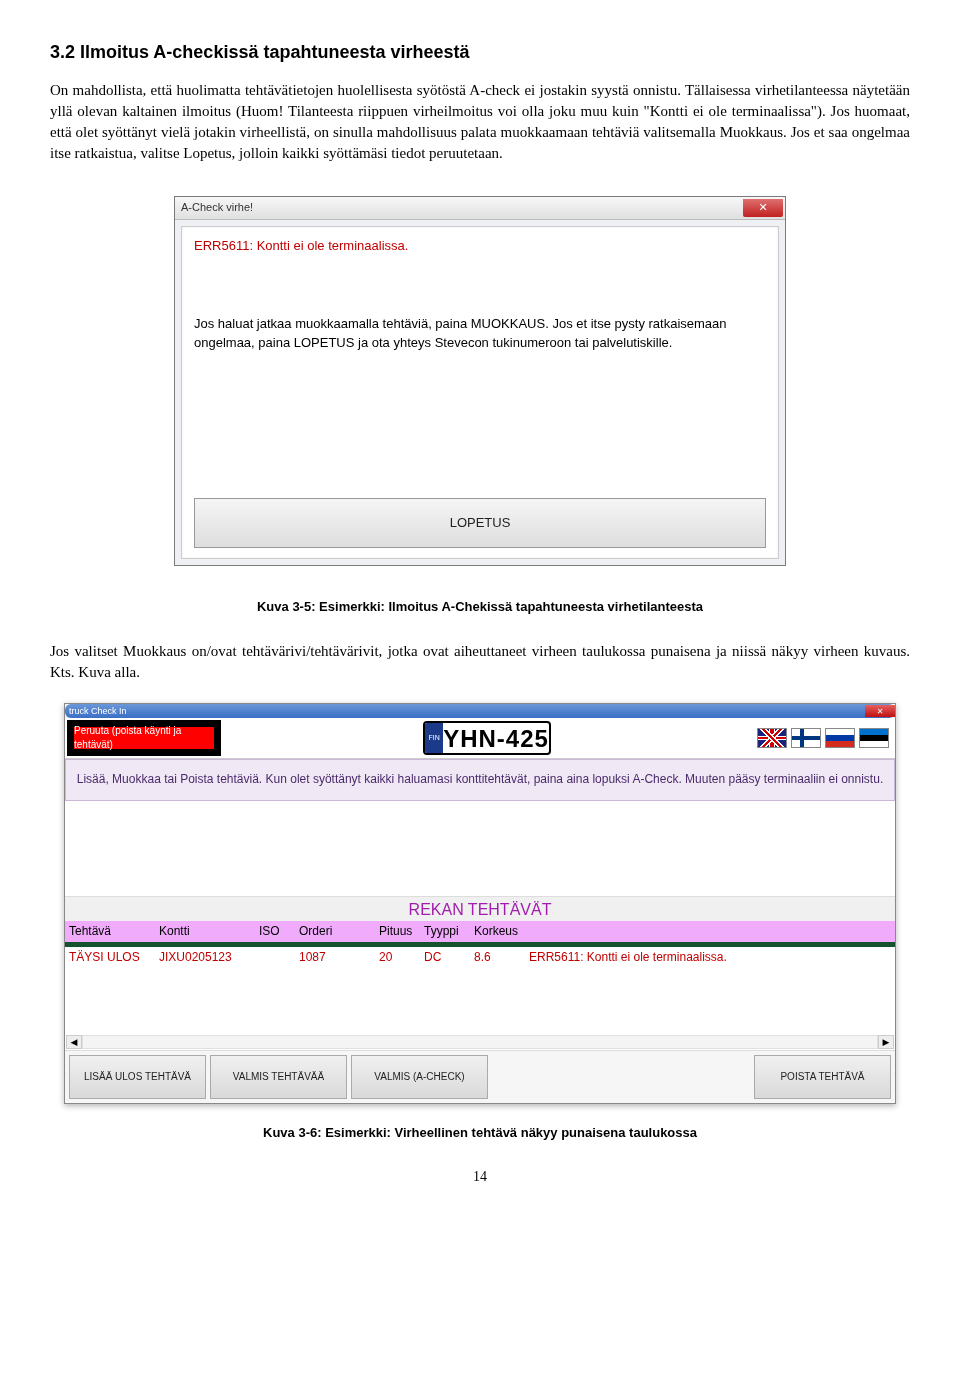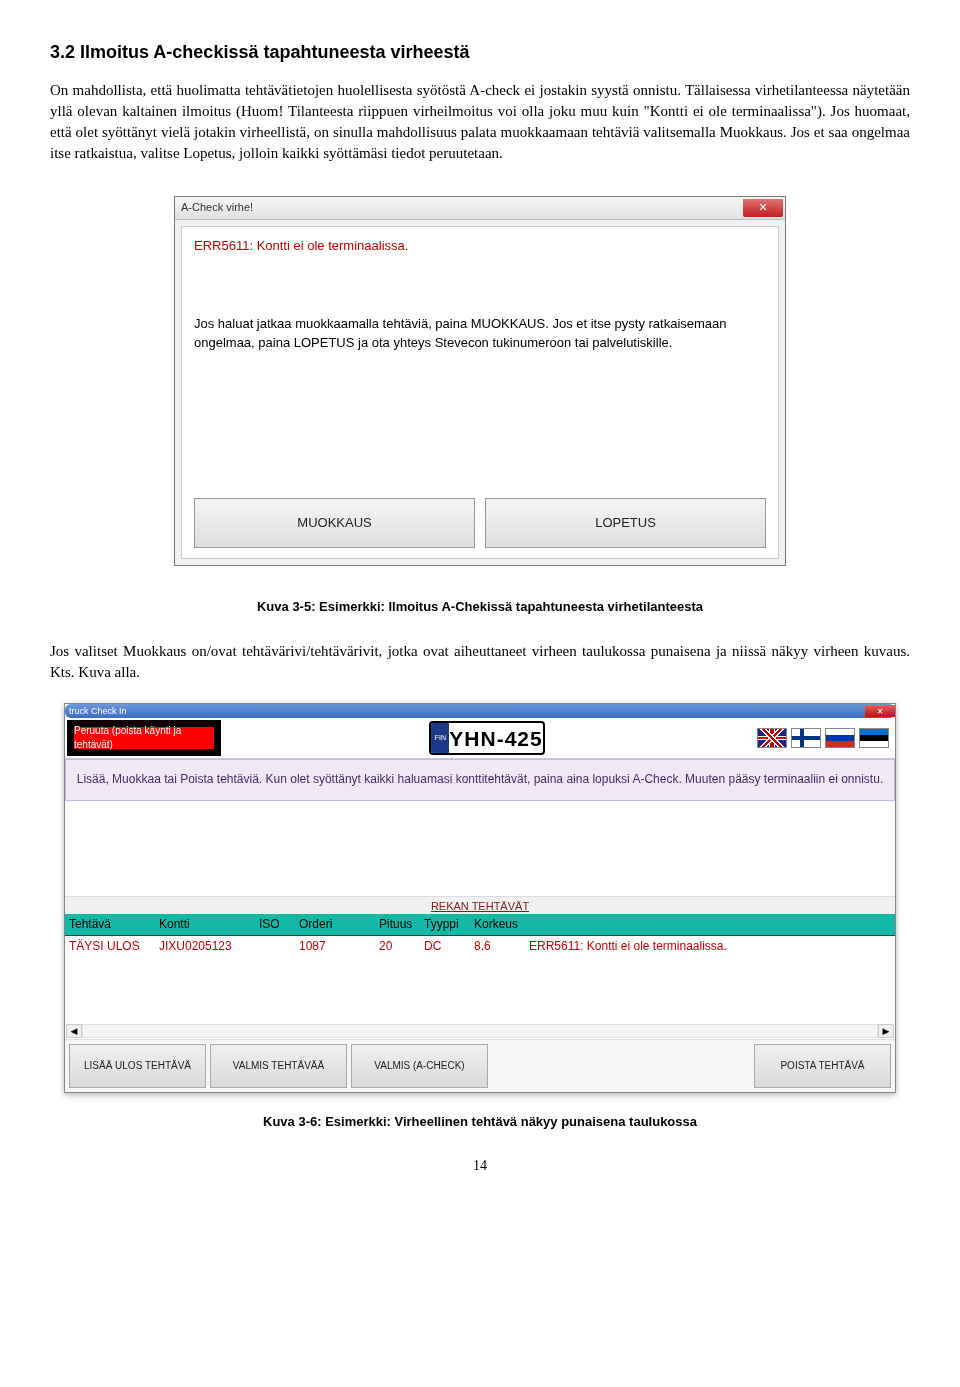--- a/index.html
+++ b/index.html
@@ -173,21 +173,21 @@
     width: 18px;
     font-size: 7px;
     display: flex;
     flex-direction: column;
     align-items: center;
     justify-content: center;
   }
   .plate-text {
     font-family: Arial, sans-serif;
     font-weight: bold;
-    font-size: 21px;
+    font-size: 24px;
     padding: 0 0;
     display: flex;
     align-items: center;
     letter-spacing: 1px;
   }
   .flags {
     display: flex;
     align-items: center;
     gap: 4px;
     padding: 0 6px;
@@ -227,39 +227,38 @@
     text-align: center;
     line-height: 1.3;
   }
   .tasks-panel {
     background: #fff;
     height: 95px;
     border-bottom: 1px solid #ddd;
   }
   .tasks-title {
     text-align: center;
-    font-size: 11px;
-    color: #7f1d1d;
+    font-size: 16px;
+    color: #a21caf;
     padding-top: 2px;
     background: #f0f0f0;
-    text-decoration: underline;
   }
   .table-wrapper {
     background: #fff;
     border-top: none;
   }
   .task-header, .task-row {
     display: flex;
     font-size: 12px;
     padding: 2px 4px;
   }
   .task-header {
-    background: #14b8a6;
+    background: #f0abfc;
     color: #000;
-    border-bottom: 1px solid #14532d;
+    border-bottom: 5px solid #14532d;
     justify-content: center;
   }
   .task-row {
     color: #c00000;
   }
   .c-task { width: 90px; }
   .c-kontti { width: 100px; }
   .c-iso { width: 40px; }
   .c-orderi { width: 80px; }
   .c-pituus { width: 45px; }
@@ -321,21 +320,20 @@
 
 <div class="dialog">
   <div class="dialog-titlebar">
     <span>A-Check virhe!</span>
     <div class="dialog-close">✕</div>
   </div>
   <div class="dialog-body">
     <div class="error-line">ERR5611: Kontti ei ole terminaalissa.</div>
     <div class="instruction-text">Jos haluat jatkaa muokkaamalla tehtäviä, paina MUOKKAUS. Jos et itse pysty ratkaisemaan ongelmaa, paina LOPETUS ja ota yhteys Stevecon tukinumeroon tai palvelutiskille.</div>
     <div class="dialog-buttons">
-      <div class="dialog-btn">MUOKKAUS</div>
       <div class="dialog-btn">LOPETUS</div>
     </div>
   </div>
 </div>
 
 <p class="caption">Kuva 3-5: Esimerkki: Ilmoitus A-Chekissä tapahtuneesta virhetilanteesta</p>
 
 <p class="body-text">Jos valitset Muokkaus on/ovat tehtävärivi/tehtävärivit, jotka ovat aiheuttaneet virheen taulukossa punaisena ja niissä näkyy virheen kuvaus. Kts. Kuva alla.</p>
 
 <div class="app">

